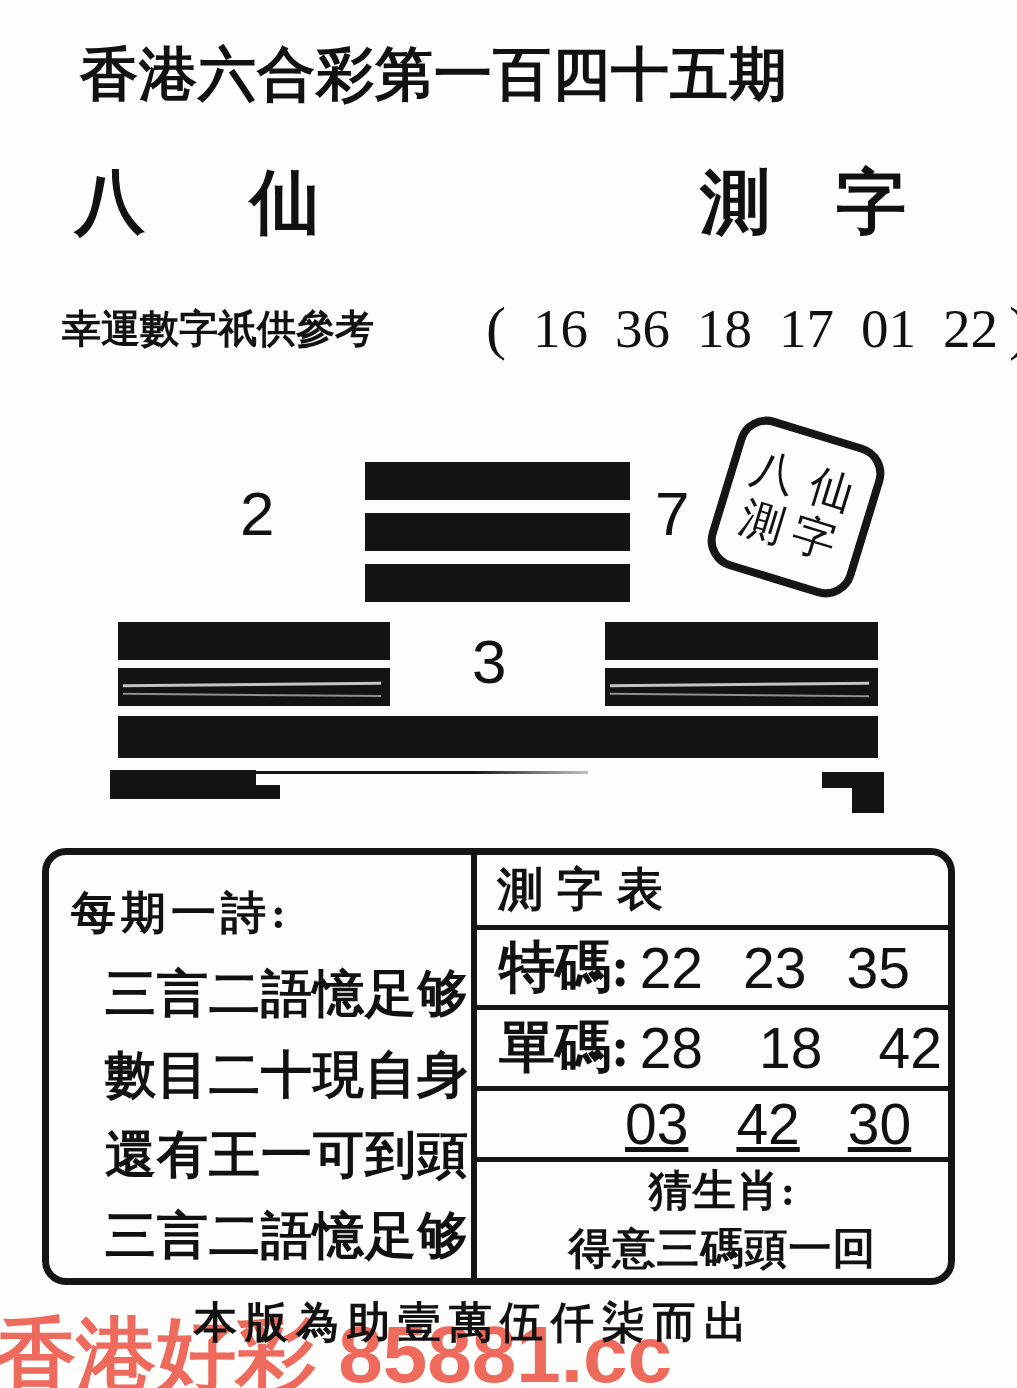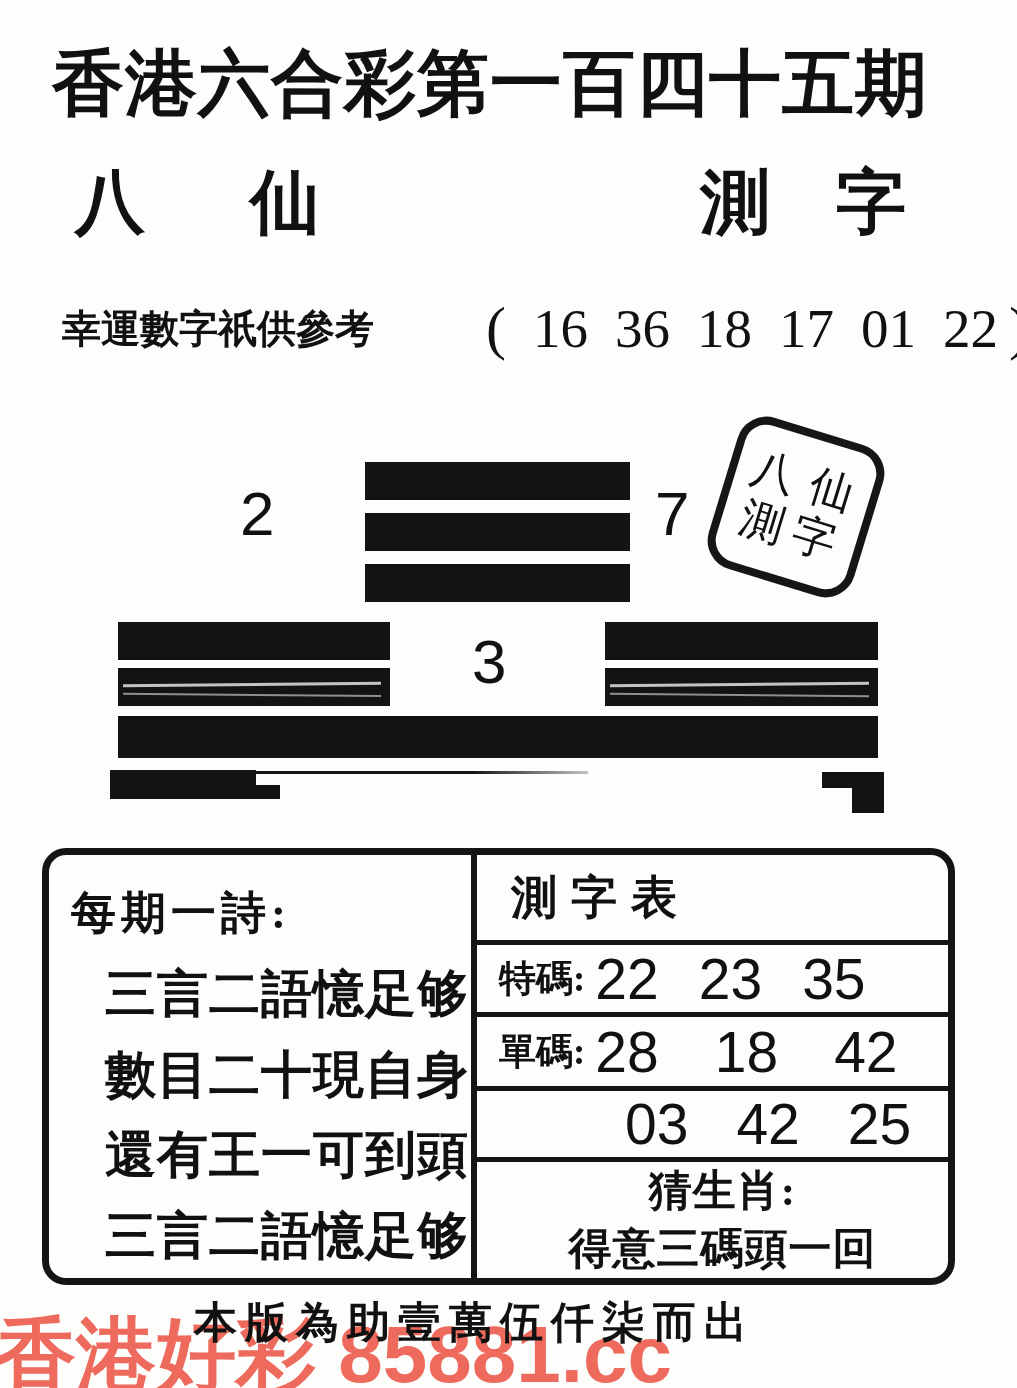--- a/index.html
+++ b/index.html
@@ -7,23 +7,23 @@
   .page {
     position:relative;
     width:1017px; height:1388px;
     background:#fdfdfc;
     overflow:hidden;
     color:#111;
     font-family:"Liberation Serif", serif;
   }
   
   .title {
-    position:absolute; left:52px; top:36px;
+    position:absolute; left:80px; top:36px;
     width:880px;
-    font-size:72px; font-weight:700;
+    font-size:58px; font-weight:700;
     white-space:nowrap;
     letter-spacing:1px;
   }
   .sub { position:absolute; top:156px; font-size:70px; font-weight:700; white-space:nowrap; }
   .sub.left  { left:75px;  letter-spacing:105px; }
   .sub.right { left:700px; letter-spacing:66px; }
 
   
   .lucky-label {
     position:absolute; left:62px; top:302px;
@@ -92,25 +92,25 @@
   .sheet {
     position:absolute; left:42px; top:848px;
     width:913px; height:437px;
     border:7px solid #151515; border-radius:24px;
     display:flex; overflow:hidden;
   }
   .poem-cell { width:428px; border-right:6px solid #151515; }
   .poem-heading { margin:28px 18px 0 22px; font-size:45px; font-weight:700; letter-spacing:5px; white-space:nowrap; }
   .poem-line { margin:22px 0 0 56px; font-size:51px; font-weight:700; letter-spacing:1px; line-height:1.15; white-space:nowrap; }
   .div-cell { flex:1; display:flex; flex-direction:column; }
-  .div-header { height:95px; display:flex; align-items:center; padding-left:34px;
+  .div-header { height:95px; display:flex; align-items:center; padding-left:20px;
                 font-size:46px; font-weight:700; letter-spacing:14px; }
   .div-row { border-top:5px solid #151515; display:flex; align-items:center; padding-left:22px; }
-  .r1 { height:80px; } .r2 { height:82px; } .r3 { height:72px; } .r4 { flex:1; }
-  .row-label { font-size:37px; font-weight:700; white-space:nowrap; }
+  .r1 { height:80px; } .r2 { height:82px; } .r3 { height:72px;text-decoration:underline; } .r4 { flex:1; }
+  .row-label { font-size:56px; font-weight:700; white-space:nowrap; }
   .nums { display:flex; margin-left:10px; }
   .nums .num {
     font-family:"Liberation Sans", sans-serif;
     font-size:57px; font-weight:400;
   }
   .r1 .nums { column-gap:40px; }
   .r2 .nums { column-gap:56px; }
   .r3 { padding-left:148px; }
   .r3 .nums { margin-left:0; column-gap:48px; }
   .r4 { padding-left:20px;flex-direction:column; }
@@ -196,21 +196,21 @@
         <span class="nums">
           <span class="num">28</span>
           <span class="num">18</span>
           <span class="num">42</span>
         </span>
       </div>
       <div class="div-row r3">
         <span class="nums">
           <span class="num">03</span>
           <span class="num">42</span>
-          <span class="num">25</span>
+          <span class="num">30</span>
 
         </span>
       </div>
       <div class="div-row r4">
         <span class="zodiac-label">猜生肖:</span>
         <span class="zodiac-value">得意三碼頭一回</span>
       </div>
     </div>
   </div>
 

